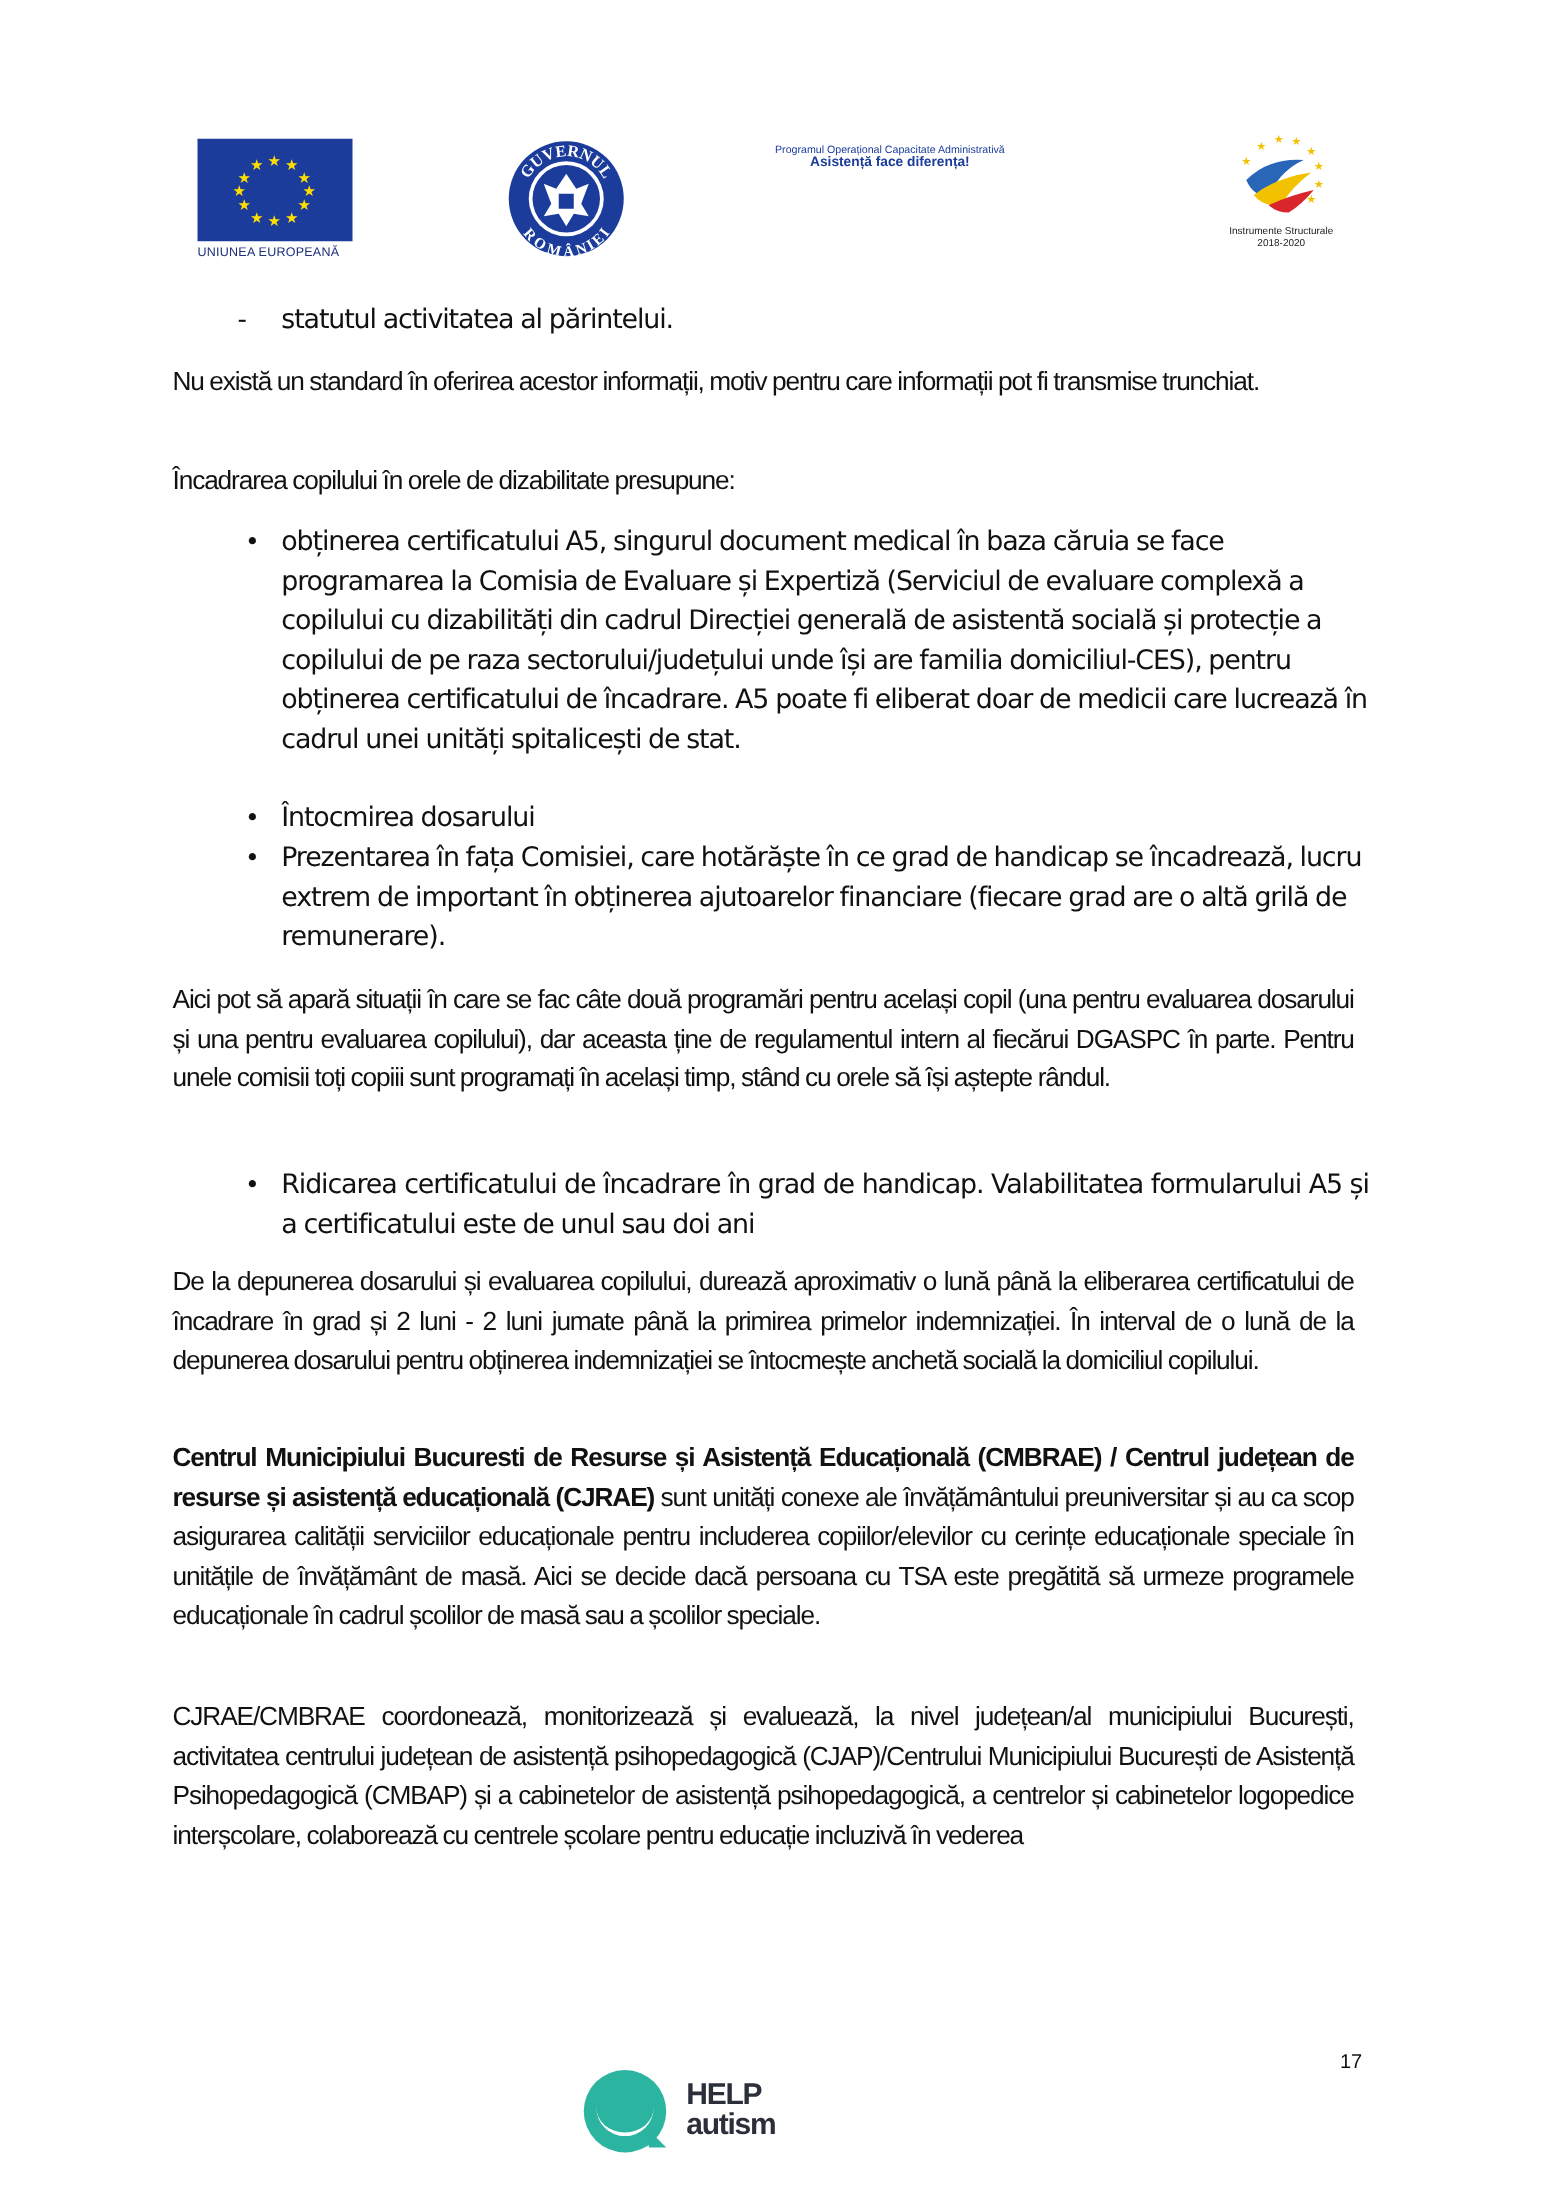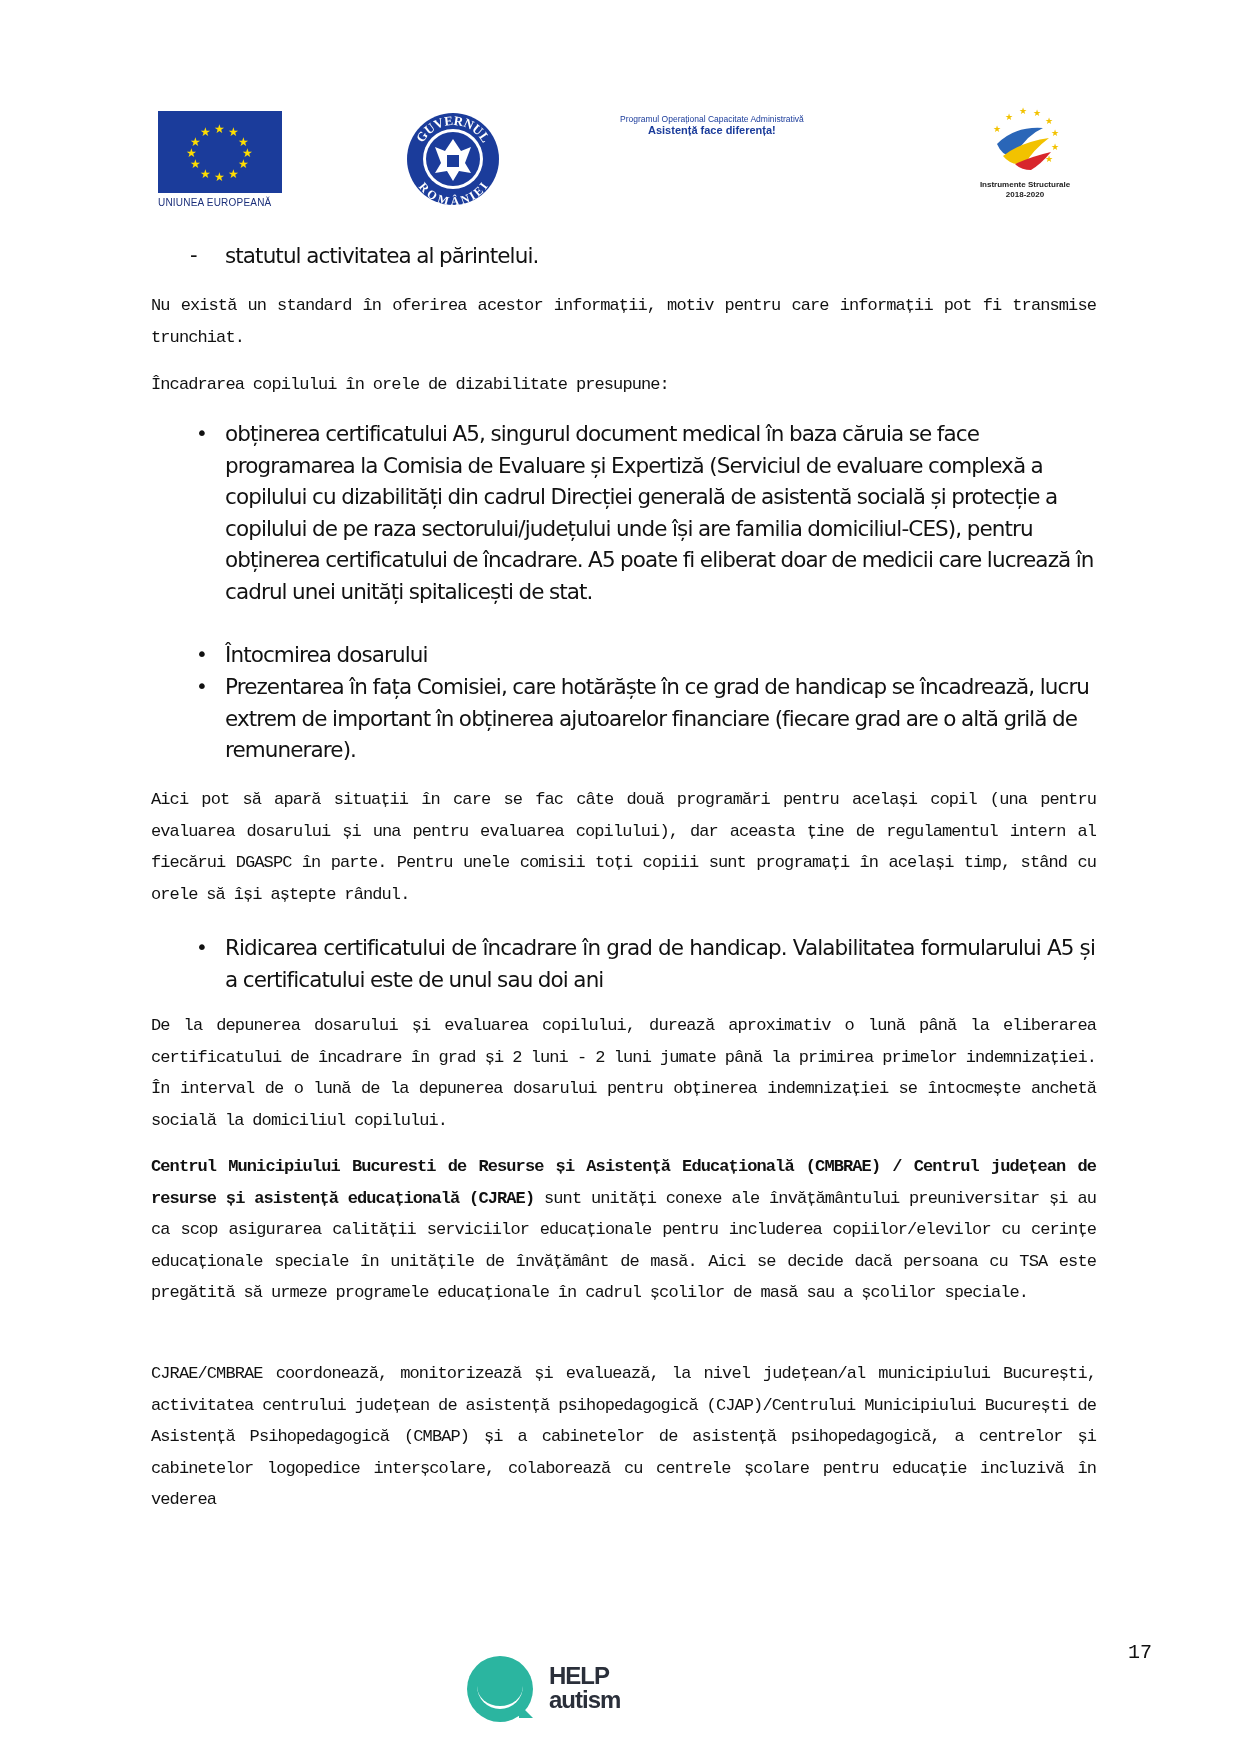--- a/index.html
+++ b/index.html
@@ -13,38 +13,38 @@
   #eu .caption { font-family: "Liberation Sans", sans-serif; font-size: 10px; color: #1b2f7a; margin-top: 4px; letter-spacing: 0.2px; }
   
   #gov { left: 405px; top: 111px; width: 96px; height: 96px; }
   
   #poca { left: 620px; top: 112px; width: 240px; }
   #poca .word { font-family: "Liberation Sans", sans-serif; font-weight: bold; font-size: 70px; line-height: 62px; color: #1b3c9b; letter-spacing: -2px; }
   #poca .sub1 { font-family: "Liberation Sans", sans-serif; font-size: 8.5px; color: #1b3c9b; margin-top: 2px; }
   #poca .sub2 { font-family: "Liberation Sans", sans-serif; font-size: 11px; color: #1b3c9b; font-weight: bold; margin-left: 28px; }
   
   #instr { left: 970px; top: 106px; width: 110px; text-align: center; }
-  #instr .cap { font-family: "Liberation Sans", sans-serif; font-size: 8px; color: #222; line-height: 10px; font-weight: bold; }
+  #instr .cap { font-family: "Liberation Sans", sans-serif; font-size: 8px; color: #222; line-height: 10px; font-weight: normal; }
 
-  .text { position: absolute; left: 151px; width: 945px; font-size: 17px; line-height: 31.5px;
-          font-family: Liberation Mono, monospace; letter-spacing: -0.9px; word-spacing: -0.5px; }
+  .text { position: absolute; left: 138px; width: 945px; font-size: 21px; line-height: 31.5px;
+          font-family: Liberation Sans, sans-serif; letter-spacing: -0.9px; word-spacing: -0.5px; }
   .just { text-align: justify; text-align-last: left; }
   .item { position: absolute; left: 225px; width: 870px; font-size: 21.5px; line-height: 31.5px; letter-spacing: -0.9px; word-spacing: -0.5px; }
   .bullet { position: absolute; left: 196px; font-size: 20px; line-height: 31.5px; }
   .dash { position: absolute; left: 190px; font-size: 21px; line-height: 31.5px; }
   b { font-weight: bold; margin-top: 31px; }
 
   #footer-logo { position: absolute; left: 467px; top: 1648px; width: 180px; height: 80px; }
   #footer-logo .bubble { position: absolute; left: 0; top: 8px; width: 66px; height: 66px; border-radius: 50%; background: #2bb5a0; }
   #footer-logo .tail { position: absolute; left: 52px; top: 56px; width: 0; height: 0; border-left: 14px solid #2bb5a0; border-top: 14px solid transparent; }
   #footer-logo .smile { position: absolute; left: 10px; top: 20px; width: 46px; height: 38px; border-bottom: 3px solid #fff; border-radius: 0 0 30px 30px; }
   #footer-logo .t1, #footer-logo .t2 { position: absolute; left: 82px; font-family: "Liberation Sans", sans-serif; font-weight: bold; color: #2a2f3a; font-size: 24px; letter-spacing: -1px; }
   #footer-logo .t1 { top: 14px; text-align: right; }
   #footer-logo .t2 { top: 38px; }
-  #page-num { position: absolute; left: 1128px; top: 1641px; font-family: Liberation Mono, monospace; font-size: 20px; color: #111; }
+  #page-num { position: absolute; left: 1072px; top: 1641px; font-family: Liberation Sans, sans-serif; font-size: 16px; color: #111; }
 </style>
 </head>
 <body>
 
 <div id="eu" class="logo">
   <div class="flag">
     <span style="left:56px;top:12px">★</span>
     <span style="left:70px;top:15px">★</span>
     <span style="left:80px;top:25px">★</span>
     <span style="left:84px;top:36px">★</span>

